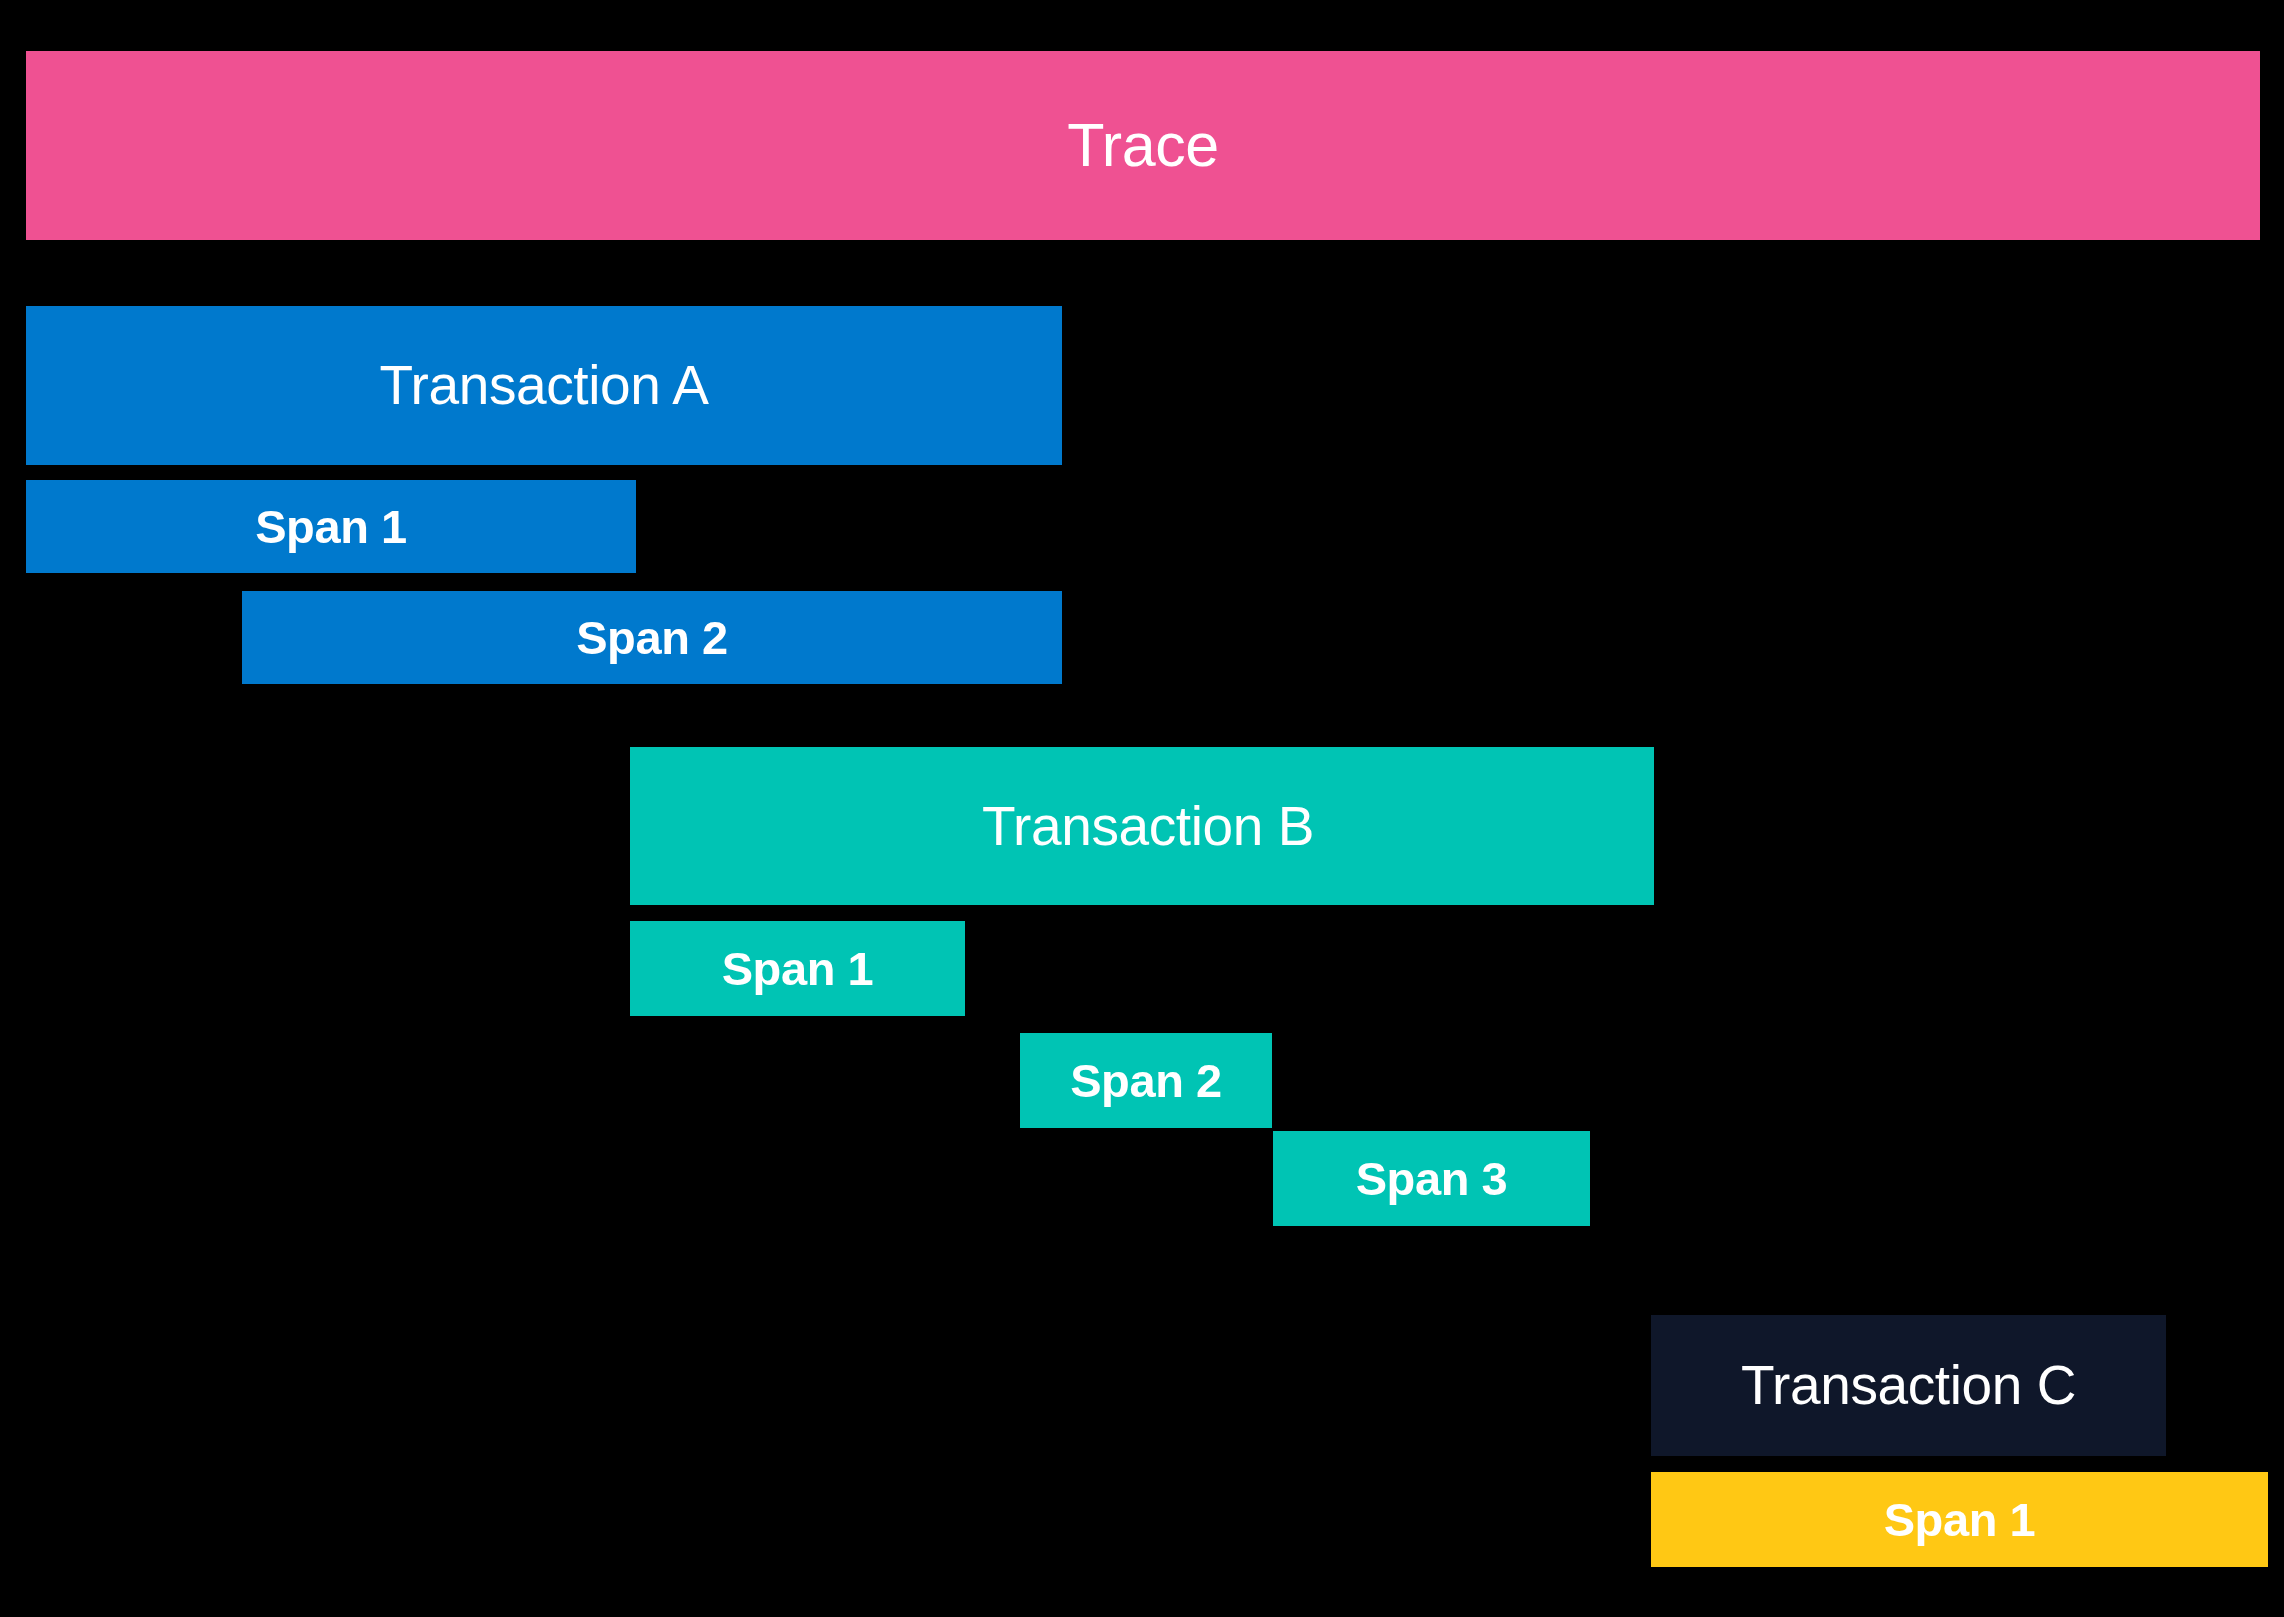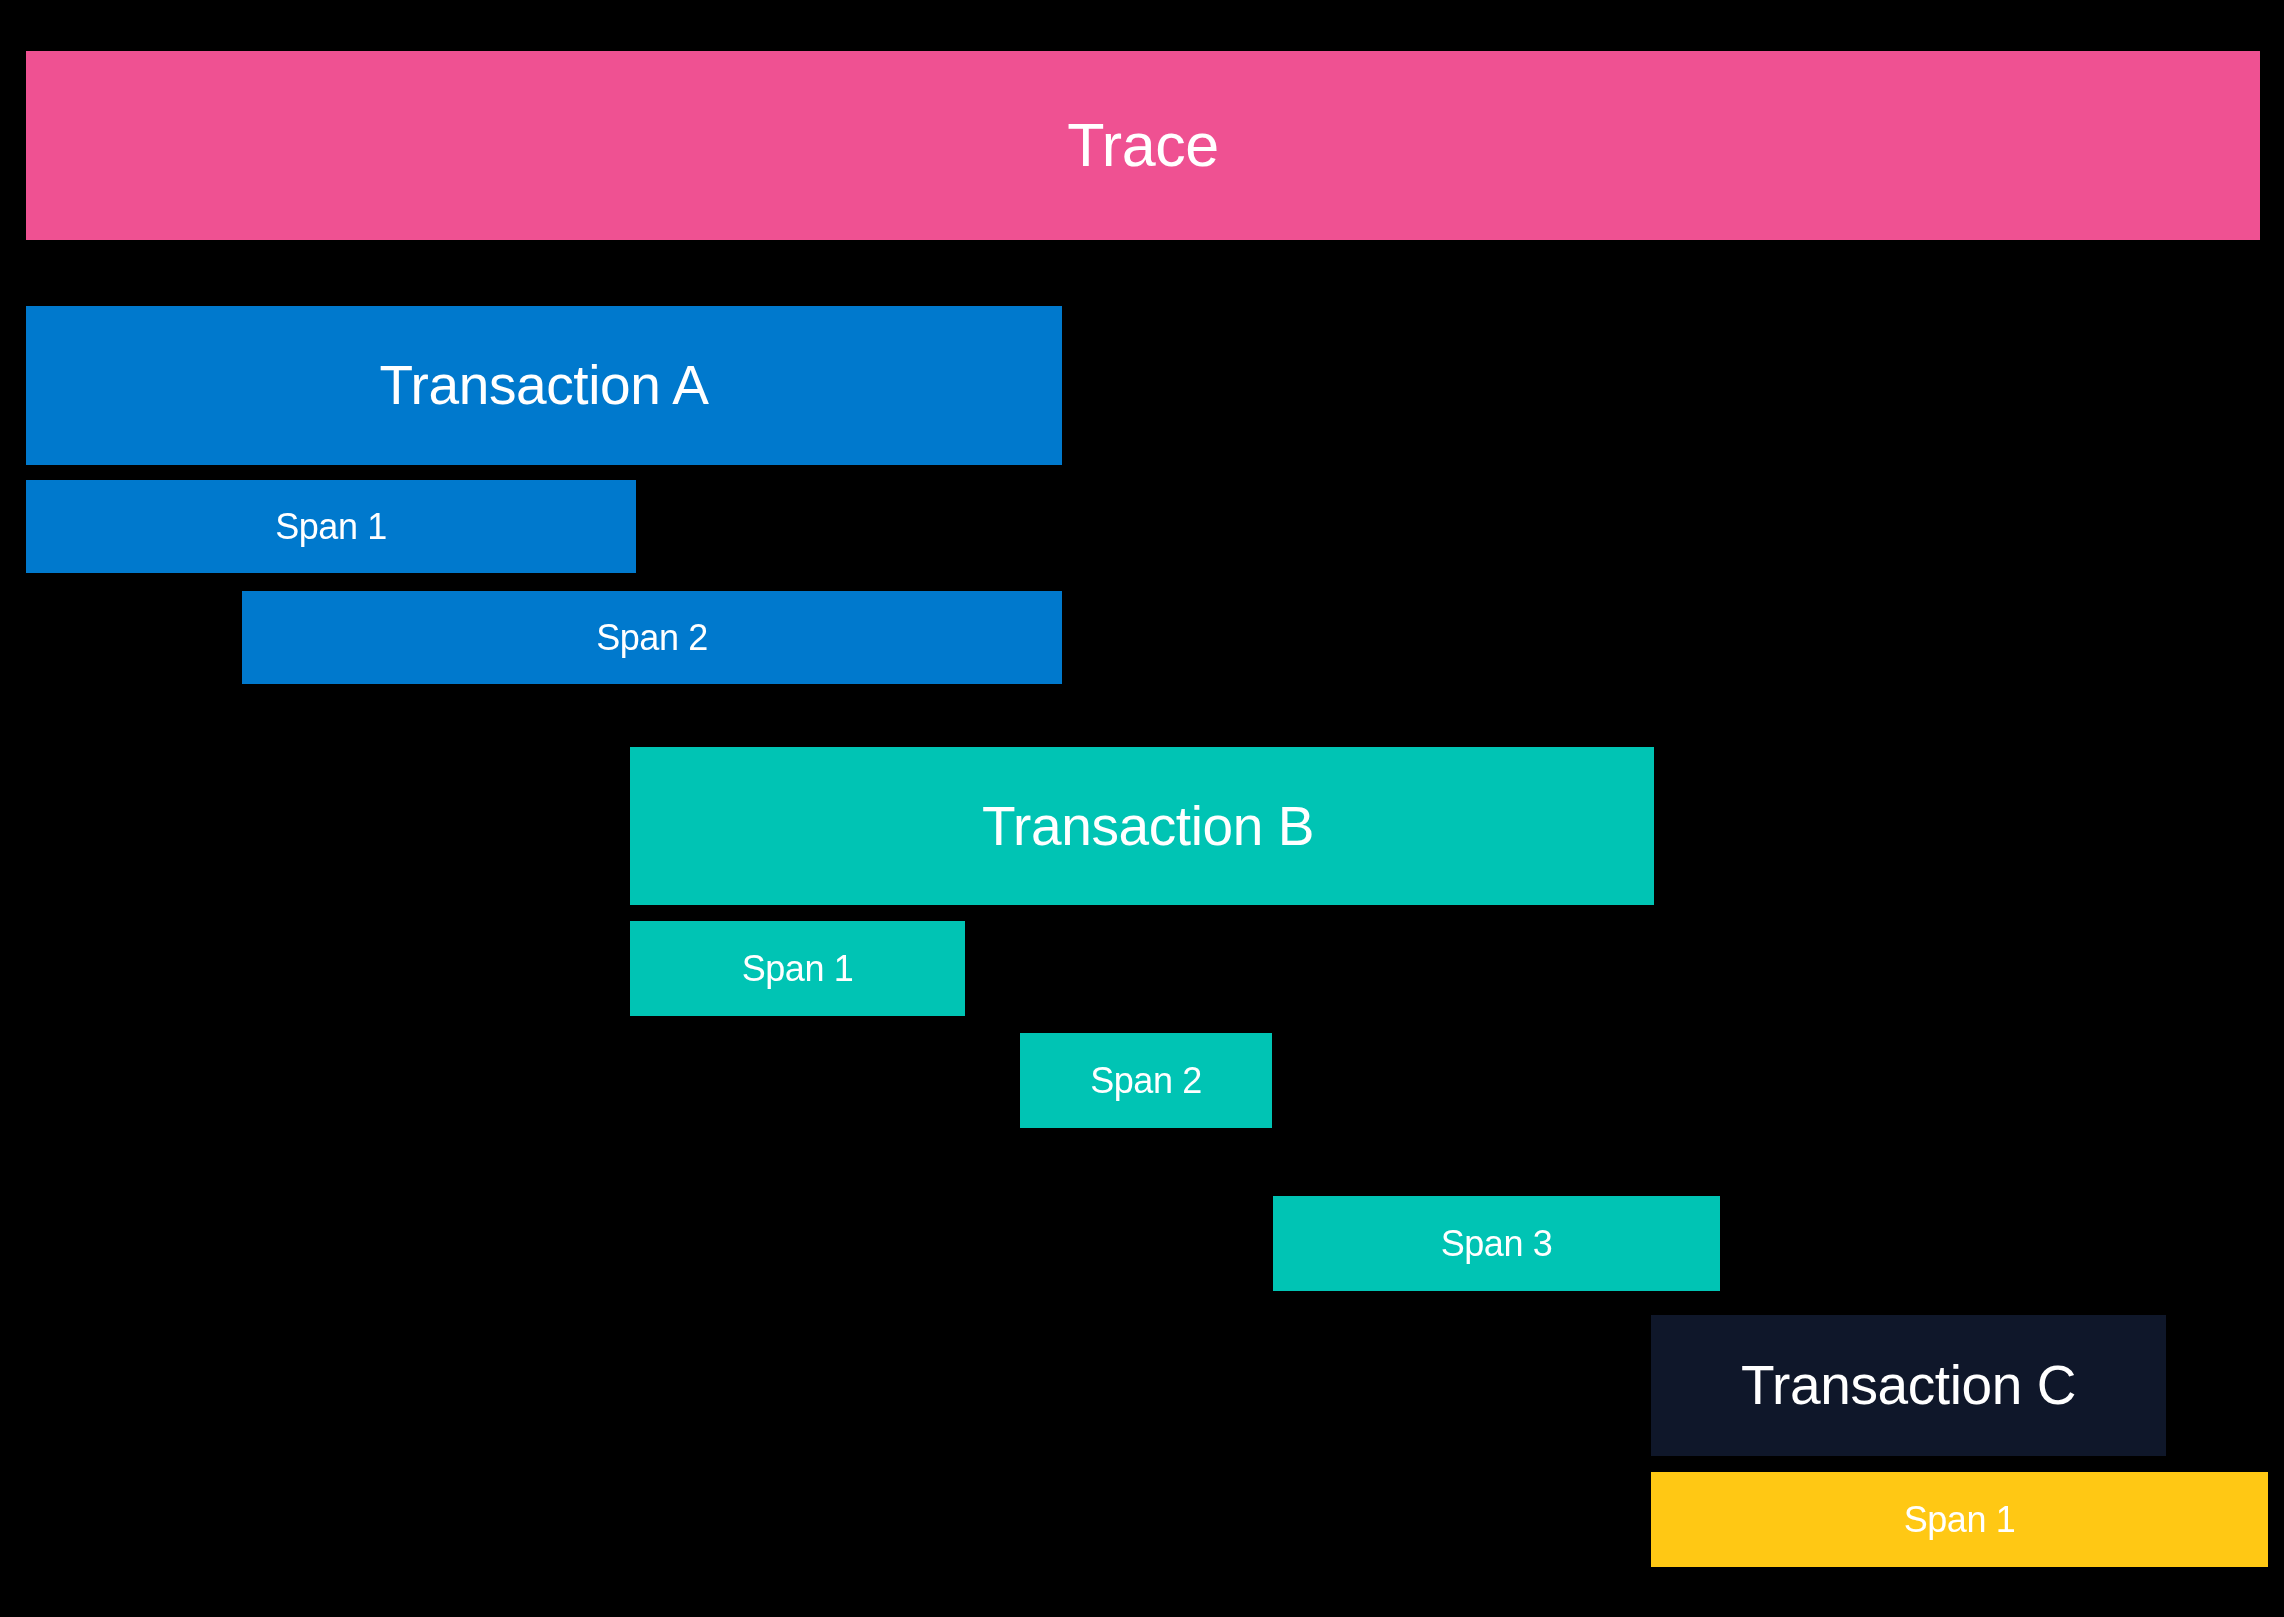--- a/index.html
+++ b/index.html
@@ -31,21 +31,21 @@
     line-height: 1;
   }
   .bar .bar-label {
     display: block;
     color: #ffffff;
     font-weight: 400;
     letter-spacing: -0.4px;
   }
   .level-trace .bar-label { font-size: 61px; }
   .level-transaction .bar-label { font-size: 55px; }
-  .level-span .bar-label { font-size: 36px; }
+  .level-span .bar-label { font-size: 47px; font-weight: bold; }
 </style>
 </head>
 <body>
 
 <div id="diagram">
     <div class="bar level-transaction" style="left: 26px; top: 306px; width: 1036px; height: 159px; background: rgb(0, 121, 205);">
       <span class="bar-label">Transaction A</span>
     </div>
     <div class="bar level-trace" style="left: 26px; top: 51px; width: 2234px; height: 189px; background: rgb(239, 81, 146);">
       <span class="bar-label">Trace</span>
@@ -58,21 +58,21 @@
     </div>
     <div class="bar level-transaction" style="left: 630px; top: 747px; width: 1024px; height: 158px; background: rgb(0, 196, 180); padding-left: 12px;">
       <span class="bar-label">Transaction B</span>
     </div>
     <div class="bar level-span" style="left: 630px; top: 921px; width: 335px; height: 95px; background: rgb(0, 196, 180);">
       <span class="bar-label">Span 1</span>
     </div>
     <div class="bar level-span" style="left: 1020px; top: 1033px; width: 252px; height: 95px; background: rgb(0, 196, 180);">
       <span class="bar-label">Span 2</span>
     </div>
-    <div class="bar level-span" style="left: 1273px; top: 1196px; width: 447px; height: 95px; background: rgb(0, 196, 180);">
+    <div class="bar level-span" style="left: 1273px; top: 1131px; width: 317px; height: 95px; background: rgb(0, 196, 180);">
       <span class="bar-label">Span 3</span>
     </div>
     <div class="bar level-transaction" style="left: 1651px; top: 1315px; width: 515px; height: 141px; background: #0f172a;">
       <span class="bar-label">Transaction C</span>
     </div>
     <div class="bar level-span" style="left: 1651px; top: 1472px; width: 617px; height: 95px; background: rgb(255, 200, 20);">
       <span class="bar-label">Span 1</span>
     </div>
   </div>
 

